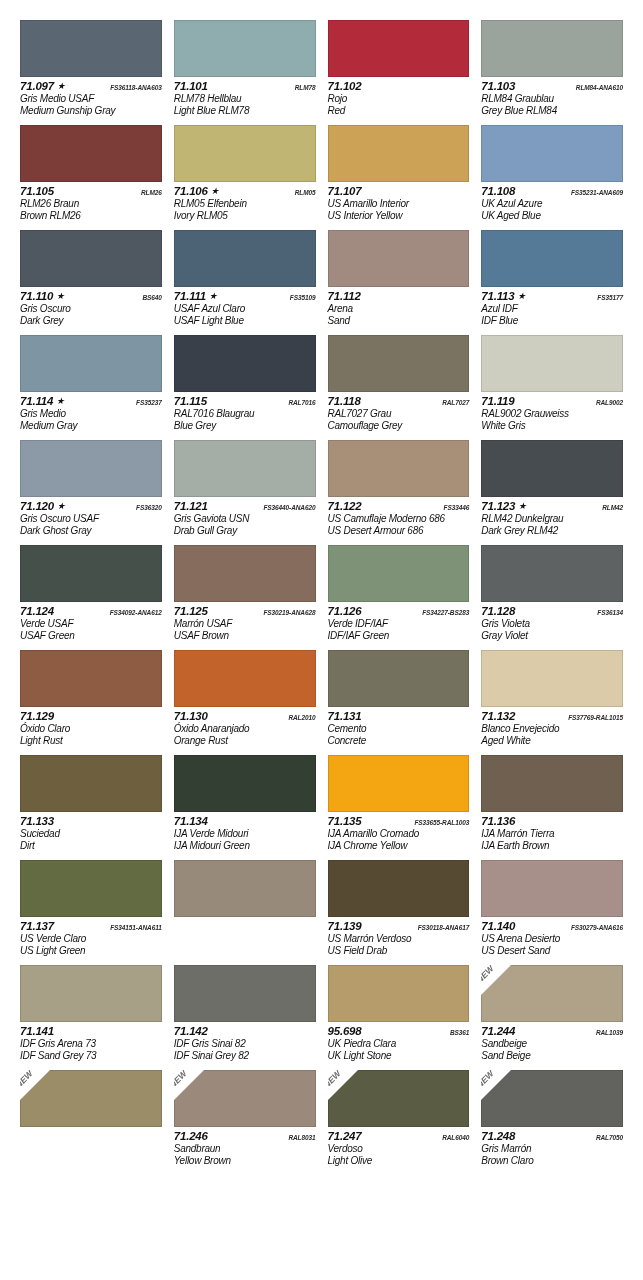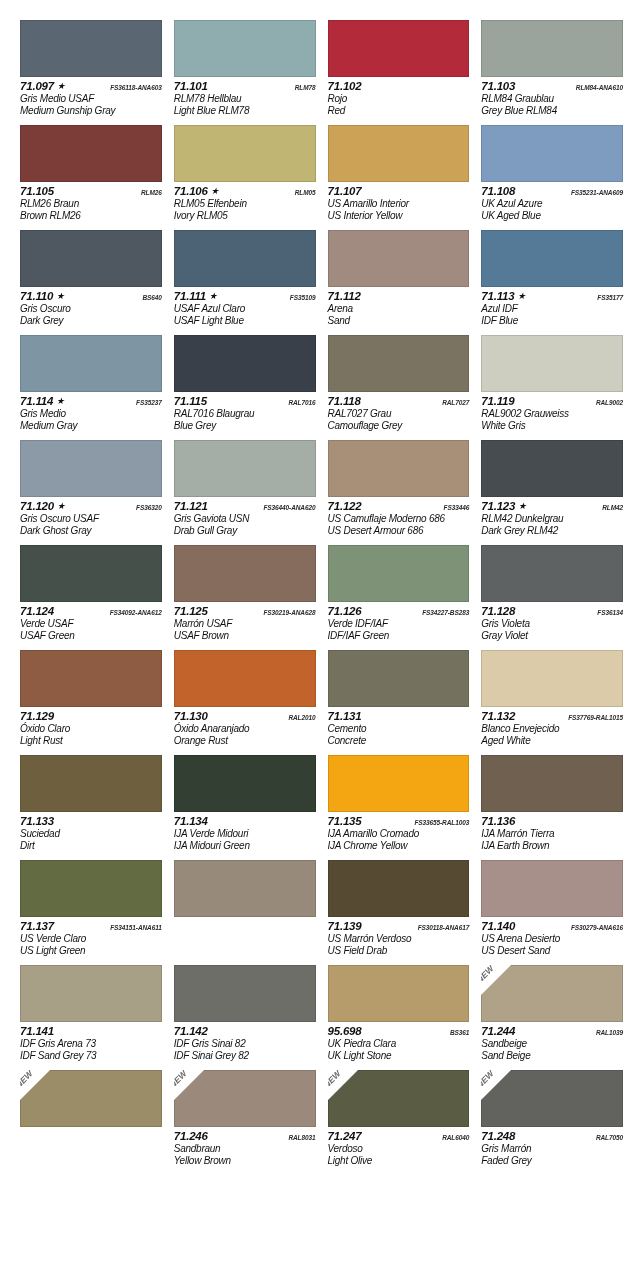--- a/index.html
+++ b/index.html
@@ -772,17 +772,17 @@
           <div class="new-text">NEW</div>
         </div>
         <div class="info">
           <div class="line-code">
             <div class="code-group">
               <span class="code">71.248</span>
             </div>
             <span class="ref">RAL7050</span>
           </div>
           <div class="name-es">Gris Marrón</div>
-          <div class="name-en">Faded Grey</div>
+          <div class="name-en">Brown Claro</div>
         </div>
       </div>
     </div>
 </div>
 
 </body></html>

